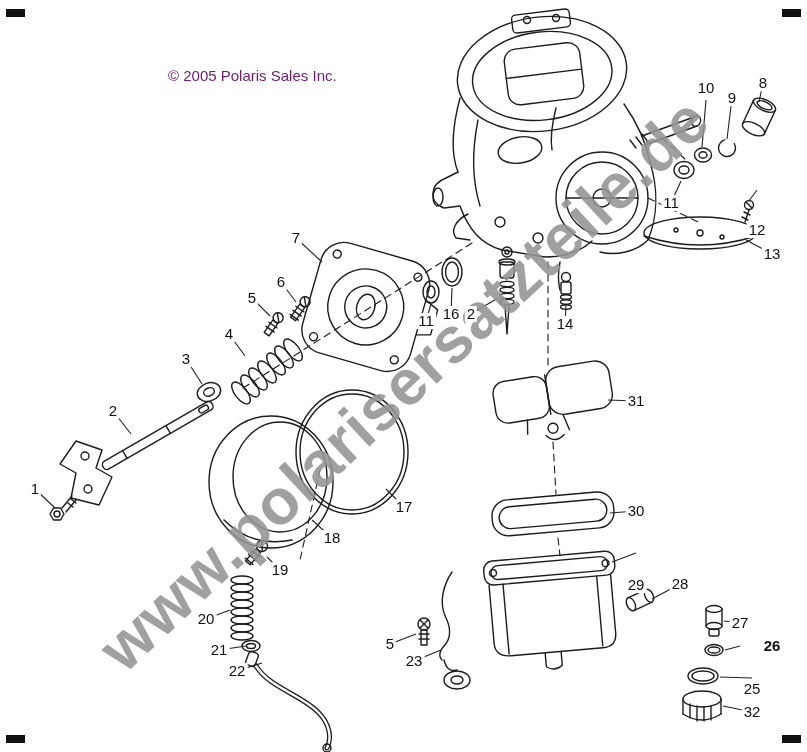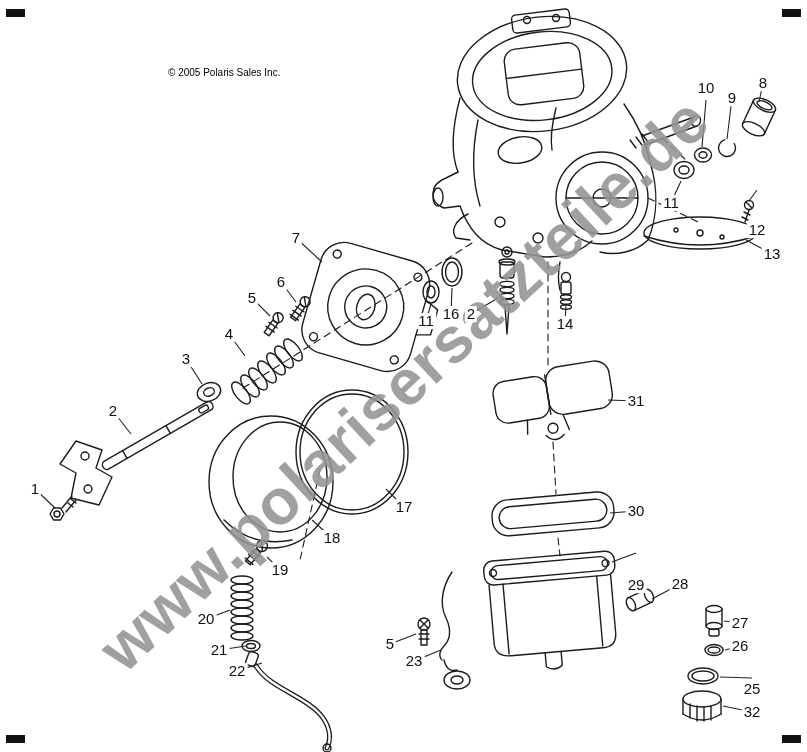--- a/index.html
+++ b/index.html
@@ -13,21 +13,21 @@
   #art{position:absolute;left:0;top:0;z-index:1;}
   #watermark{
     position:absolute;left:50%;top:51%;
     transform:translate(-50%,-50%) rotate(-43deg);
     font-size:64px;font-weight:bold;letter-spacing:1px;
     color:#949494;opacity:.88;white-space:nowrap;
     z-index:3;pointer-events:none;
   }
   #copyright{
     position:absolute;left:168px;top:67px;
-    font-size:10px;color:#000000;z-index:2;
+    font-size:15px;color:#701a75;z-index:2;
   }
   #callout-layer{position:absolute;left:0;top:0;width:100%;height:100%;z-index:4;}
   .callout{
     position:absolute;transform:translate(-50%,-50%);
     font-size:15px;line-height:1.05;color:#101010;
     background:#ffffff;padding:0 2px;
   }
 </style>
 </head>
 <body>
@@ -404,18 +404,18 @@
       <div class="callout" style="left: 280px; top: 570px;">19</div>
       <div class="callout" style="left: 206px; top: 619px;">20</div>
       <div class="callout" style="left: 219px; top: 650px;">21</div>
       <div class="callout" style="left: 237px; top: 671px;">22</div>
       <div class="callout" style="left: 390px; top: 644px;">5</div>
       <div class="callout" style="left: 414px; top: 661px;">23</div>
       <div class="callout" style="left: 636px; top: 511px;">30</div>
       <div class="callout" style="left: 636px; top: 553px; margin-top: 32px;">29</div>
       <div class="callout" style="left: 680px; top: 584px;">28</div>
       <div class="callout" style="left: 740px; top: 623px;">27</div>
-      <div class="callout" style="left: 740px; top: 646px;">26</div>
+      <div class="callout" style="left: 772px; top: 646px; font-weight: bold;">26</div>
       <div class="callout" style="left: 752px; top: 678px; margin-top: 11px;">25</div>
       <div class="callout" style="left: 752px; top: 712px;">32</div>
     </div>
 
 </div>
 
 </body></html>

